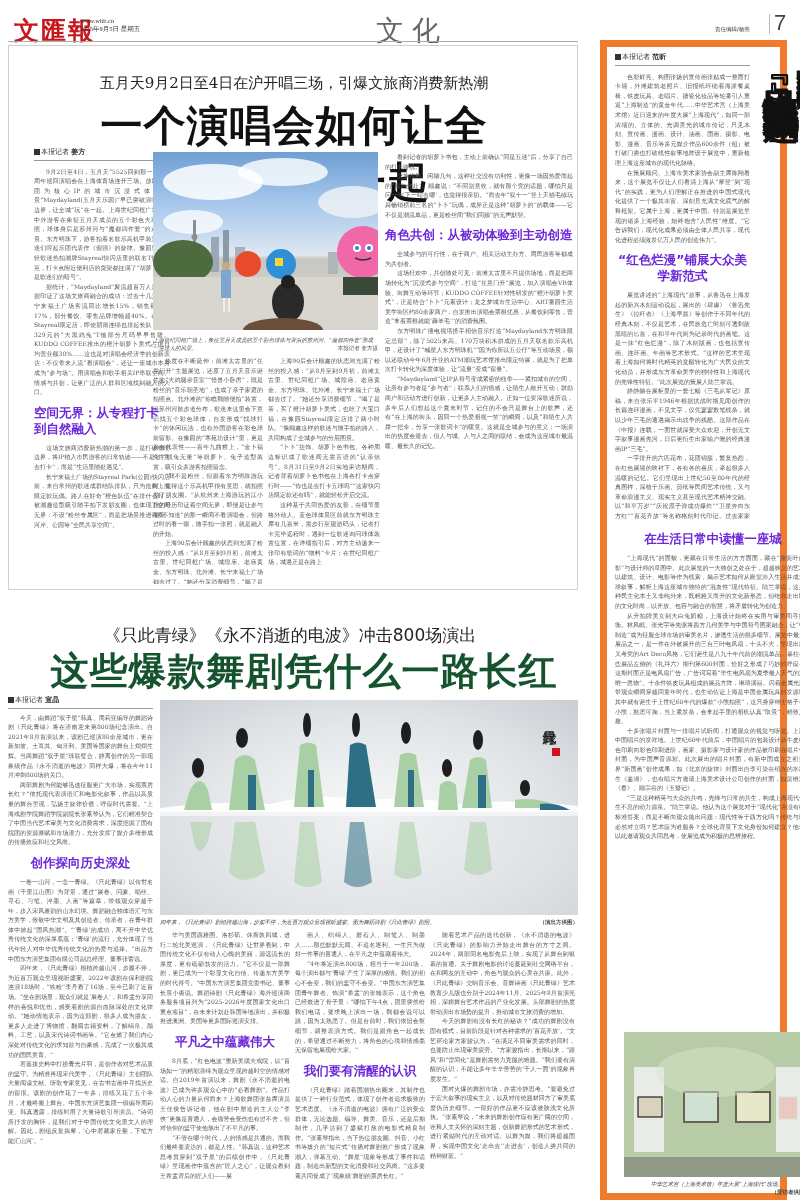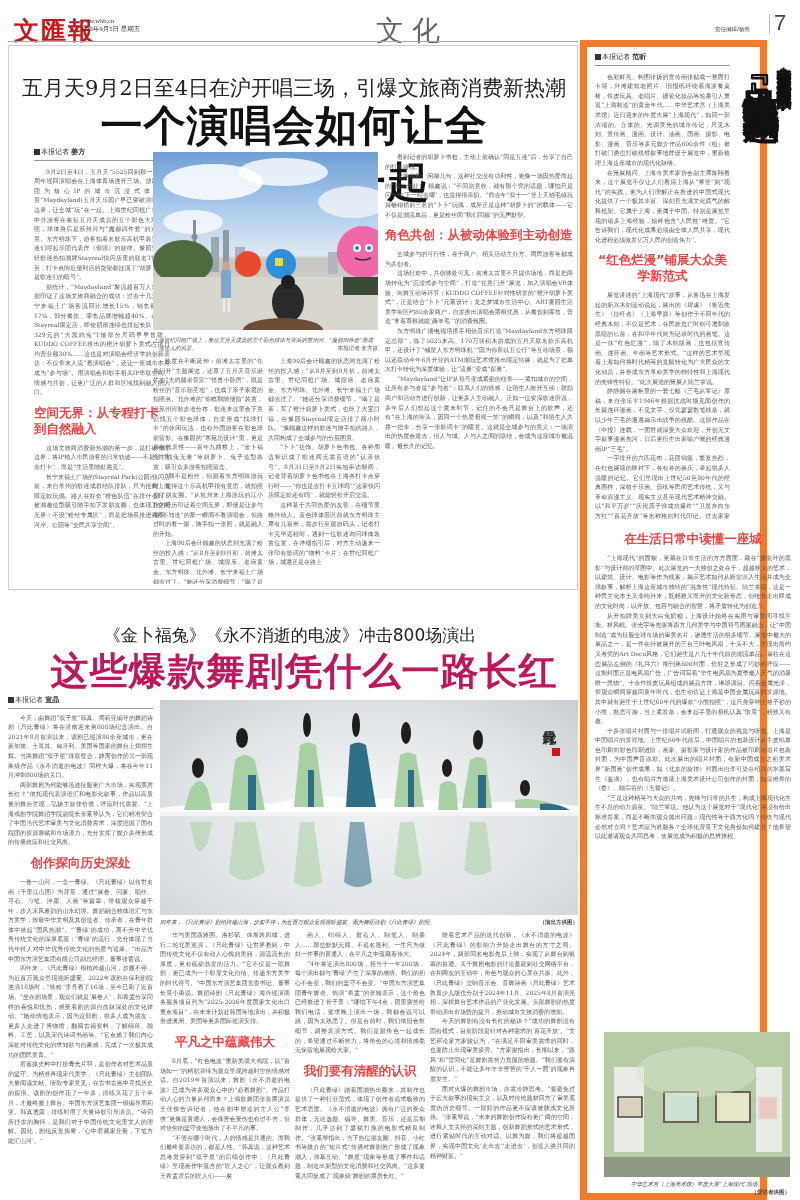--- a/index.html
+++ b/index.html
@@ -11,43 +11,43 @@
   .logo { position: absolute; left: 14px; top: 14px; font-size: 25px; font-weight: bold; color: #c8161d; letter-spacing: 2px; font-family: "DejaVu Serif", serif; }
   .meta { position: absolute; left: 80px; top: 17px; font-size: 6.5px; line-height: 8px; color: #333; font-family: "Liberation Serif", serif; }
   .section-title { position: absolute; left: 376px; top: 12px; font-size: 28px; color: #666; font-family: "DejaVu Sans", sans-serif; letter-spacing: 8px; }
   .editor { position: absolute; left: 715px; top: 26px; font-size: 5.5px; color: #444; font-family: "DejaVu Sans", sans-serif; }
   .page-sep { position: absolute; left: 769px; top: 14px; width: 1px; height: 20px; background: #bbb; }
   .page-num { position: absolute; left: 774px; top: 10px; font-size: 22px; color: #444; font-family: "Liberation Sans", sans-serif; }
   .rule { position: absolute; left: 8px; top: 41px; width: 570px; height: 1px; background: #aaa; }
 
   
   .box1 { position: absolute; left: 8px; top: 45px; width: 570px; height: 545px; border: 1px solid #cfcfcf; }
-  .kicker1 { position: absolute; left: 0; top: 28px; width: 570px; text-align: center; font-size: 21px; color: #222; font-family: "DejaVu Serif", serif; }
+  .kicker1 { position: absolute; left: 0; top: 28px; width: 570px; text-align: center; font-size: 15px; color: #222; font-family: "DejaVu Serif", serif; }
   .headline1 { position: absolute; left: 0; top: 52px; width: 570px; text-align: center; font-size: 42px; font-weight: bold; color: #111; font-family: "DejaVu Sans", sans-serif; letter-spacing: 1px; }
   .byline { font-size: 7px; color: #333; font-family: "DejaVu Sans", sans-serif; border-bottom: 1px solid #999; padding-bottom: 2px; }
   .byline b { font-weight: bold; }
   .byline .sq { display: inline-block; width: 6px; height: 6px; background: #333; margin-right: 1px; vertical-align: -0.5px; }
   .col { position: absolute; font-size: 6px; line-height: 9.6px; color: #555; text-align: justify; font-family: "DejaVu Serif", serif; overflow: hidden; }
   .col p { text-indent: 2em; }
-  .subhead { font-family: "DejaVu Sans", sans-serif; font-weight: bold; color: #ef4444; font-size: 12.5px; line-height: 16px; margin: 8px 0 6px; text-align: left; }
+  .subhead { font-family: "DejaVu Sans", sans-serif; font-weight: bold; color: #6d28d9; font-size: 12.5px; line-height: 16px; margin: 8px 0 6px; text-align: left; }
   .subhead.center { text-align: center; }
 
   .photo1 { position: absolute; left: 153px; top: 152px; width: 225px; height: 178px; overflow: hidden; background: linear-gradient(180deg, #6f9fd4 0%, #a9c9ec 30%, #dfe8f2 58%, #c9c7c2 60%, #d8d6d1 100%); }
   .photo1-cap { position: absolute; left: 153px; top: 336px; width: 225px; font-size: 5.5px; line-height: 8px; color: #555; font-style: italic; font-family: "DejaVu Serif", serif; }
   .photo1-cap .credit { float: right; font-style: normal; }
 
   
   .kicker2 { position: absolute; left: 0; top: 624px; width: 580px; text-align: center; font-size: 17px; color: #222; font-family: "DejaVu Sans", sans-serif; }
-  .headline2 { position: absolute; left: 0; top: 646px; width: 608px; text-align: center; font-size: 38px; font-weight: bold; color: #be185d; font-family: "DejaVu Serif", serif; letter-spacing: 1px; }
+  .headline2 { position: absolute; left: 0; top: 646px; width: 608px; text-align: center; font-size: 38px; font-weight: bold; color: #14532d; font-family: "DejaVu Serif", serif; letter-spacing: 1px; }
   .photo2 { position: absolute; left: 160px; top: 700px; width: 418px; height: 215px; overflow: hidden; background: radial-gradient(ellipse at 50% 55%, #f7f8f8 0%, #e4e7ea 55%, #c9ced3 100%); }
   .photo2-cap { position: absolute; left: 160px; top: 918px; width: 418px; font-size: 5.5px; line-height: 8px; color: #444; font-style: italic; font-family: "DejaVu Serif", serif; }
   .photo2-cap .credit { float: right; font-style: normal; font-weight: bold; }
 
   
-  .feature { position: absolute; left: 580px; top: 40px; width: 187px; height: 1160px; border: 7px solid #f07b2c; background: #fff; }
+  .feature { position: absolute; left: 600px; top: 40px; width: 187px; height: 1160px; border: 7px solid #f07b2c; background: #fff; }
   .feature-vert { position: absolute; writing-mode: vertical-rl; font-family: "DejaVu Sans", sans-serif; color: #111; }
   .f-kicker { left: 187px; top: 8px; font-size: 15px; font-weight: bold; letter-spacing: 1px; }
   .f-head { left: 150px; top: 30px; font-size: 36px; font-weight: bold; letter-spacing: -1px; font-family: "DejaVu Serif", serif; }
   .photo3 { position: absolute; left: 17px; top: 985px; width: 186px; height: 145px; background: #b9cba9; overflow: hidden; }
   .photo3-cap { position: absolute; left: 17px; top: 1133px; width: 186px; font-size: 5.5px; line-height: 8px; color: #444; text-align: center; font-style: italic; font-family: "DejaVu Serif", serif; }
   .photo3-cap .credit { display: block; text-align: right; font-style: normal; font-weight: bold; }
 </style>
 </head>
 <body>
 
@@ -131,21 +131,21 @@
 <div class="col" style="left:385px; top:152px; width:188px; height:432px;">
   <p>看到记者的胡萝卜书包，主动上前确认“同是五迷”后，分享了自己的打卡路线。</p>
   <p>交换物料、闲聊几句，这种社交没有功利性，更像一场因热爱而起的“双向奔赴”。顾鑫说：“不同别意收，就有那个究的话题，哪怕只是问一句‘下一站去哪’，也觉得很亲切。”而去年“双十一”登上天猫毛绒玩具畅销榜前三名的“卜卜”玩偶，成异正是这种“胡萝卜的”的载体——它不仅是潮流单品，更是粉丝间“我们同频”的无声默契。</p>
   <div class="subhead">角色共创：从被动体验到主动创造</div>
   <p>全城参与的可行性，在于商户、相关活动主办方、周民游客等都成为共创者。</p>
   <p>这场狂欢中，共创随处可见：前滩太古里不只提供场地，而是把商场转化为“沉浸式参与空间”，打造“任意门开”展览，加入演唱会VR体验、街舞互动等环节；KUDDO COFFEE针对性研发的“橙汁胡萝卜美式”，正是结合“卜卜”元素设计；龙之梦城市生活中心、ART番园生活美学街区约80余家商户，自发推出演唱会票根优惠，从餐饮到零售，营造“拿着票根就能‘薅羊毛’”的消费氛围。</p>
   <p>东方明珠广播电视塔携手相信音乐打造“Maydayland东方明珠限定总部”，除了5025来高、170万块积木拼成的五月天联名款乐高机甲，还设计了“喊星人东方明珠机”“因为你所以五公仔”等互动场景，额以还联动今年6月开业的ATM潮玩艺术馆推出限定特展，就是为了把单次打卡转化为深度体验，让“流量”变成“留量”。</p>
   <p>“Maydayland”让IP从符号变成紧密的纽带——紧扣城市的空间，让所有参与者是“参与者”；联系人们的情感，让陌生人敞开互动；鼓励商户和活动方进行创新，让更多人主动融入。正如一位资深歌迷所说，多年后人们想起这个夏末时节，记住的不会只是舞台上的歌声，还有“在上海的街头，因同一个热爱相视一笑”的瞬间，以及“和陌生人共撑一把伞，分享一张歌词卡”的暖意。这就是全城参与的意义：一场演出的热度会退去，但人与城、人与人之间的联结，会成为这座城市最温暖、最长久的记忆。</p>
 </div>
 
-<div class="kicker2">《金卜福兔》《永不消逝的电波》冲击800场演出</div>
+<div class="kicker2">《只此青绿》《永不消逝的电波》冲击800场演出</div>
 <div class="headline2">这些爆款舞剧凭什么一路长红</div>
 
 <div class="col" style="left:8px; top:696px; width:145px; height:500px;">
   <div class="byline"><span class="sq"></span><span>本报记者</span> <b>宣晶</b></div>
   <p style="margin-top:4px">今天，由舞蹈“双子星”韩真、周莉亚编导的舞蹈诗剧《只此青绿》将在济南迎来第800场纪念演出。自2021年8月首演以来，该剧已巡演80余座城市，更在新加坡、土耳其、匈牙利、美国等国家的舞台上熠熠生辉。当两舞蹈“双子星”珠联璧合，静离创作的另一部现象级作品《永不消逝的电波》同样大爆，将在今年11月冲刺800场的关口。</p>
   <p>两部舞剧为何能够迅速征服更广大市场，实现票房长红？“依托现代表演语汇和电影化叙事，作品以高质量的舞台呈现，弘扬主旋律价值，呼应时代需要。”上海戏剧学院舞蹈学院副院长张素琴认为，它们精准契合了中国当代艺术审美与文化消费需求，深度挖掘了国有院团的资源禀赋和市场潜力，充分发挥了媒介多维形成的传播效应和社交风尚。</p>
   <div class="subhead center">创作探向历史深处</div>
   <p>一卷一山河，一念一青绿。《只此青绿》以传世名画《千里江山图》为背景，通过“展卷、问篆、唱丝、寻石、习笔、淬墨、人画”等篇章，带领观众穿越千年，步入宋风雅韵的山水幻境。舞蹈融合独体语汇与东方美学，致敬中华文明及其创造者、传承者，在青年群体中掀起“国风热潮”。“‘青绿’的成功，离不开中华优秀传统文化的深厚底蕴；‘青绿’的流行，充分体现了当代年轻人对中华优秀传统文化的热爱与追捧。”出品方中国东方演艺集团有限公司副总经理、董事张蕾说。</p>
   <p>四年来，《只此青绿》根植跨越山河，步履不停，为近百万观众呈现视听盛宴。2022年该剧在保利剧院连演18场时，“铁粉”李丹看了16场，至今已刷了近百场。“坐在剧场里，观众们就是‘展卷人’，和希孟分享同样的喜悦和忧伤，感受着剧的源自血脉深处的文化律动。”她动情地表示，因为这部剧，很多人成为朋友，更多人走进了博物馆，翻阅古籍资料，了解绢帛、颜料、工艺，以及宋代诗词书画等。“它点燃了我们内心深处对传统文化的求知欲与自豪感，完成了一次极其成功的国民美育。”</p>
   <p>若嘉接史料中打捞青光片羽，是创作者对艺术品质的坚守。为精准再现宋代美学，《只此青绿》主创团队大量阅读文献、听取专家意见，在古书古画中寻找历史的留痕。该剧的创作花了一年多，排练又花了五个半月，才最终搬上舞台。中国东方演艺集团一级编导周莉亚、韩真透露，排练时用了大量诗歌引导演员。“诗词所抒发的胸怀，是我们对于中国传统文化里文人的理解。因此，剧组反复揣摩，‘心中若藏家丘壑，下笔方能汇山河’。”</p>

